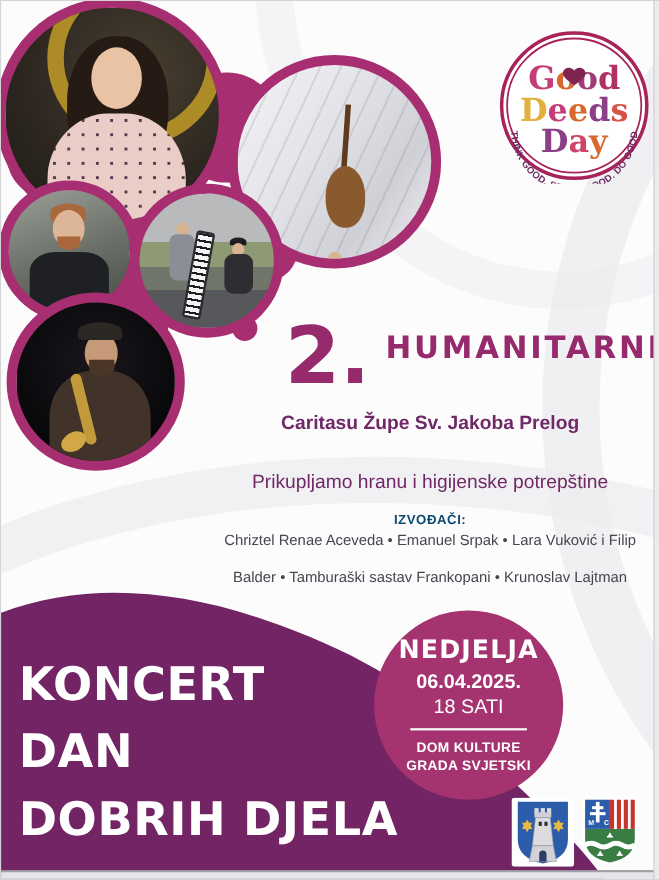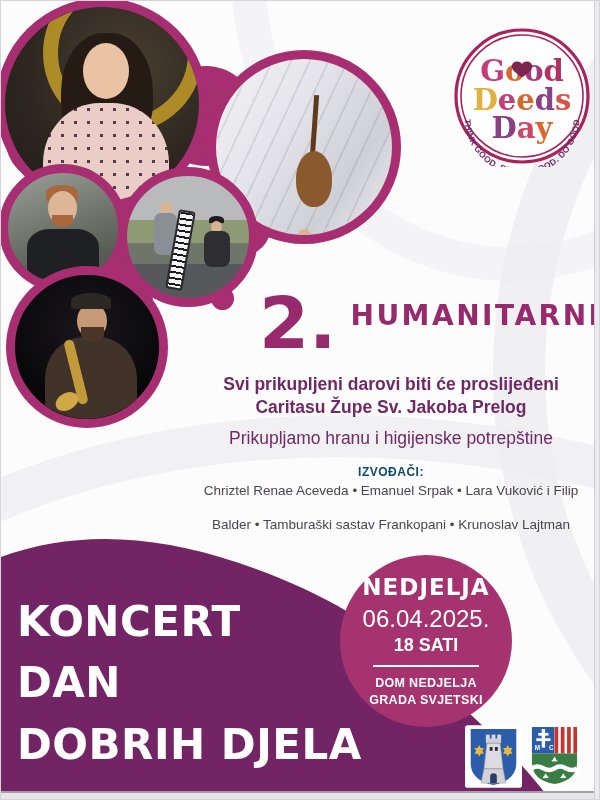--- a/index.html
+++ b/index.html
@@ -80,22 +80,22 @@
   .performers{top:464px;color:#49444f}
   .perf-h{font-size:12px;font-weight:bold;letter-spacing:.5px;color:#0c4a6e}
   .perf-l{font-size:13.5px;line-height:1.3;margin-top:3px;color:#49444f}
   .performers .perf-l:last-child{margin-top:16px}
   
   .blob{position:absolute;inset:0;z-index:1}
   .datecircle{position:absolute;left:339px;top:554px;width:172px;height:172px;border-radius:50%;
       background:var(--circle);z-index:3;display:flex;flex-direction:column;align-items:center;
       justify-content:center;color:#fff;text-align:center}
   .d-day{font-family:"DejaVu Sans",sans-serif;font-weight:bold;font-size:23px;letter-spacing:1px}
-  .d-date{font-weight:normal;font-size:24px;margin-top:5px}
-  .d-time{font-weight:bold;font-size:18px;margin-top:2px}
+  .d-date{font-weight:bold;font-size:18px;margin-top:5px}
+  .d-time{font-weight:normal;font-size:18px;margin-top:2px}
   .d-line{width:106px;height:2px;background:#fff;margin:9px 0 8px}
   .d-venue{font-weight:bold;font-size:12.5px;line-height:1.3;letter-spacing:.3px}
   .worldday{position:absolute;left:16px;top:590px;z-index:3;color:#fff;
       font-family:"DejaVu Sans",sans-serif;font-weight:bold;font-size:42px;line-height:1.46;letter-spacing:.5px}
   .crest{position:absolute;z-index:3}
   .crest1{left:464px;top:724px;width:57px;height:63px}
   .crest2{left:526px;top:721px;width:55px;height:67px}
   
   .edge-b{position:absolute;left:0;right:0;bottom:0;height:8px;background:#e6e6ea;
       border-top:2px solid rgba(40,30,45,.35);z-index:8}
@@ -198,37 +198,36 @@
   </svg>
 
   <div class="title">
     <div class="t-num">2.</div>
     <div class="t-lines">
       <div>HUMANITARNI</div>
     </div>
   </div>
 
   <div class="info">
-    <div>Svi prikupljeni darovi biti će proslijeđeni</div>
     <div>Caritasu Župe Sv. Jakoba Prelog</div>
   </div>
   <div class="collect">Prikupljamo hranu i higijenske potrepštine</div>
 
   <div class="performers">
     <div class="perf-h">IZVOĐAČI:</div>
     <div class="perf-l">Chriztel Renae Aceveda • Emanuel Srpak • Lara Vuković  i Filip</div>
     <div class="perf-l">Balder • Tamburaški sastav Frankopani • Krunoslav Lajtman</div>
   </div>
 
   <div class="datecircle">
     <div class="d-day">NEDJELJA</div>
     <div class="d-date">06.04.2025.</div>
     <div class="d-time">18 SATI</div>
     <div class="d-line"></div>
-    <div class="d-venue">DOM NEDJELJA</div>
+    <div class="d-venue">DOM KULTURE</div>
     <div class="d-venue">GRADA SVJETSKI</div>
   </div>
 
   <div class="worldday">
     <div>KONCERT</div>
     <div>DAN</div>
     <div>DOBRIH DJELA</div>
   </div>
 
   <svg class="crest crest1" viewBox="0 0 60 66">

